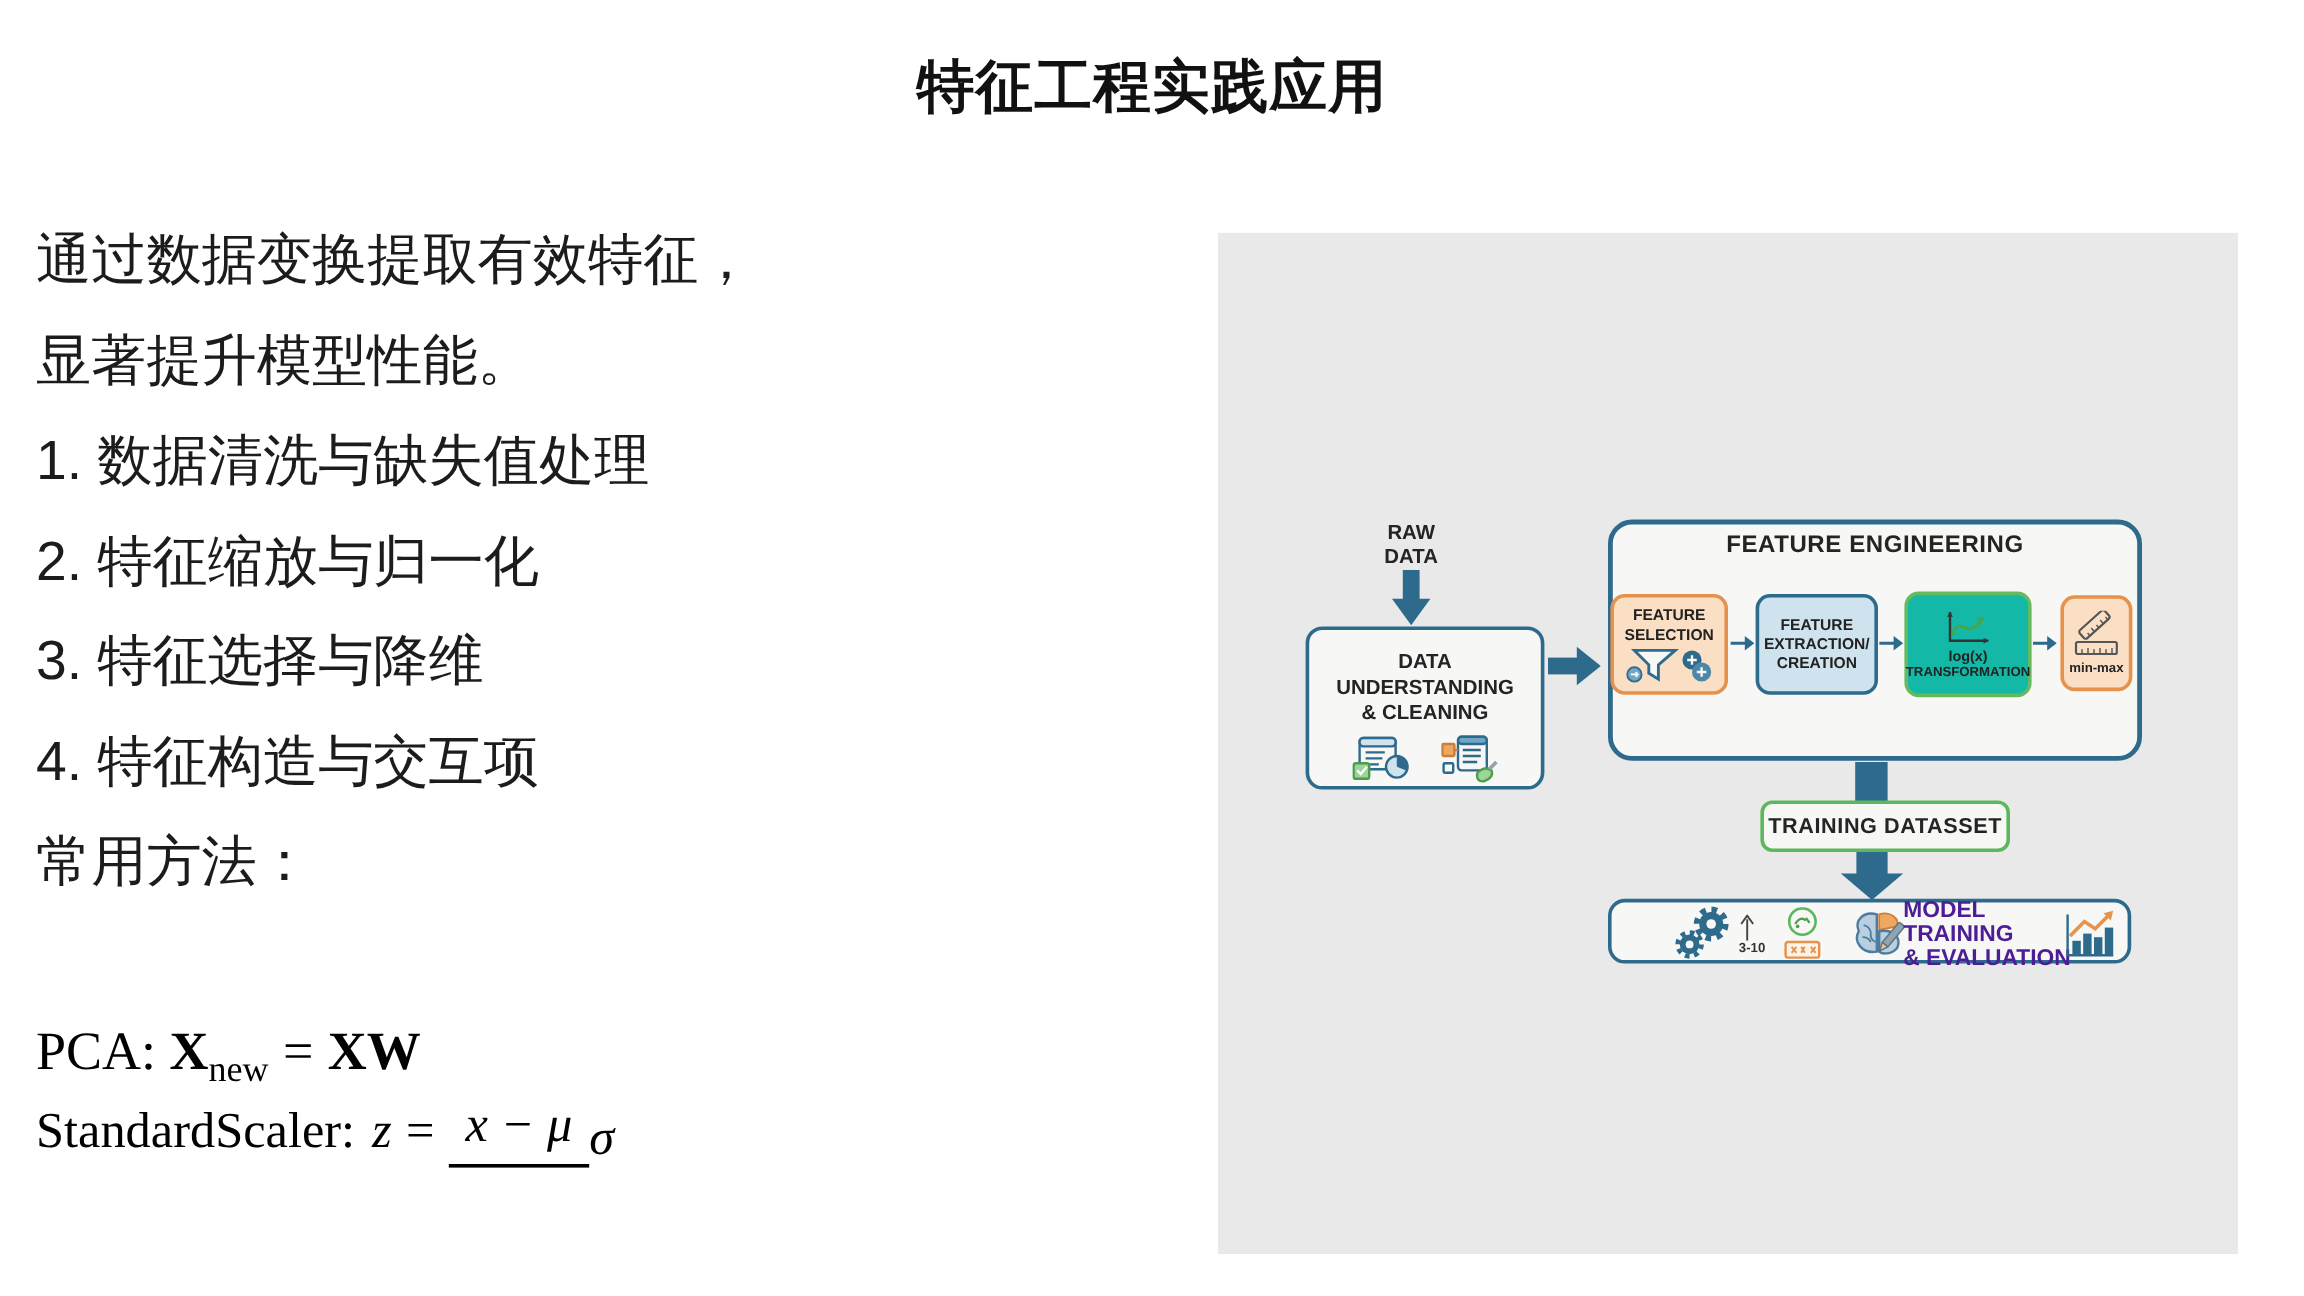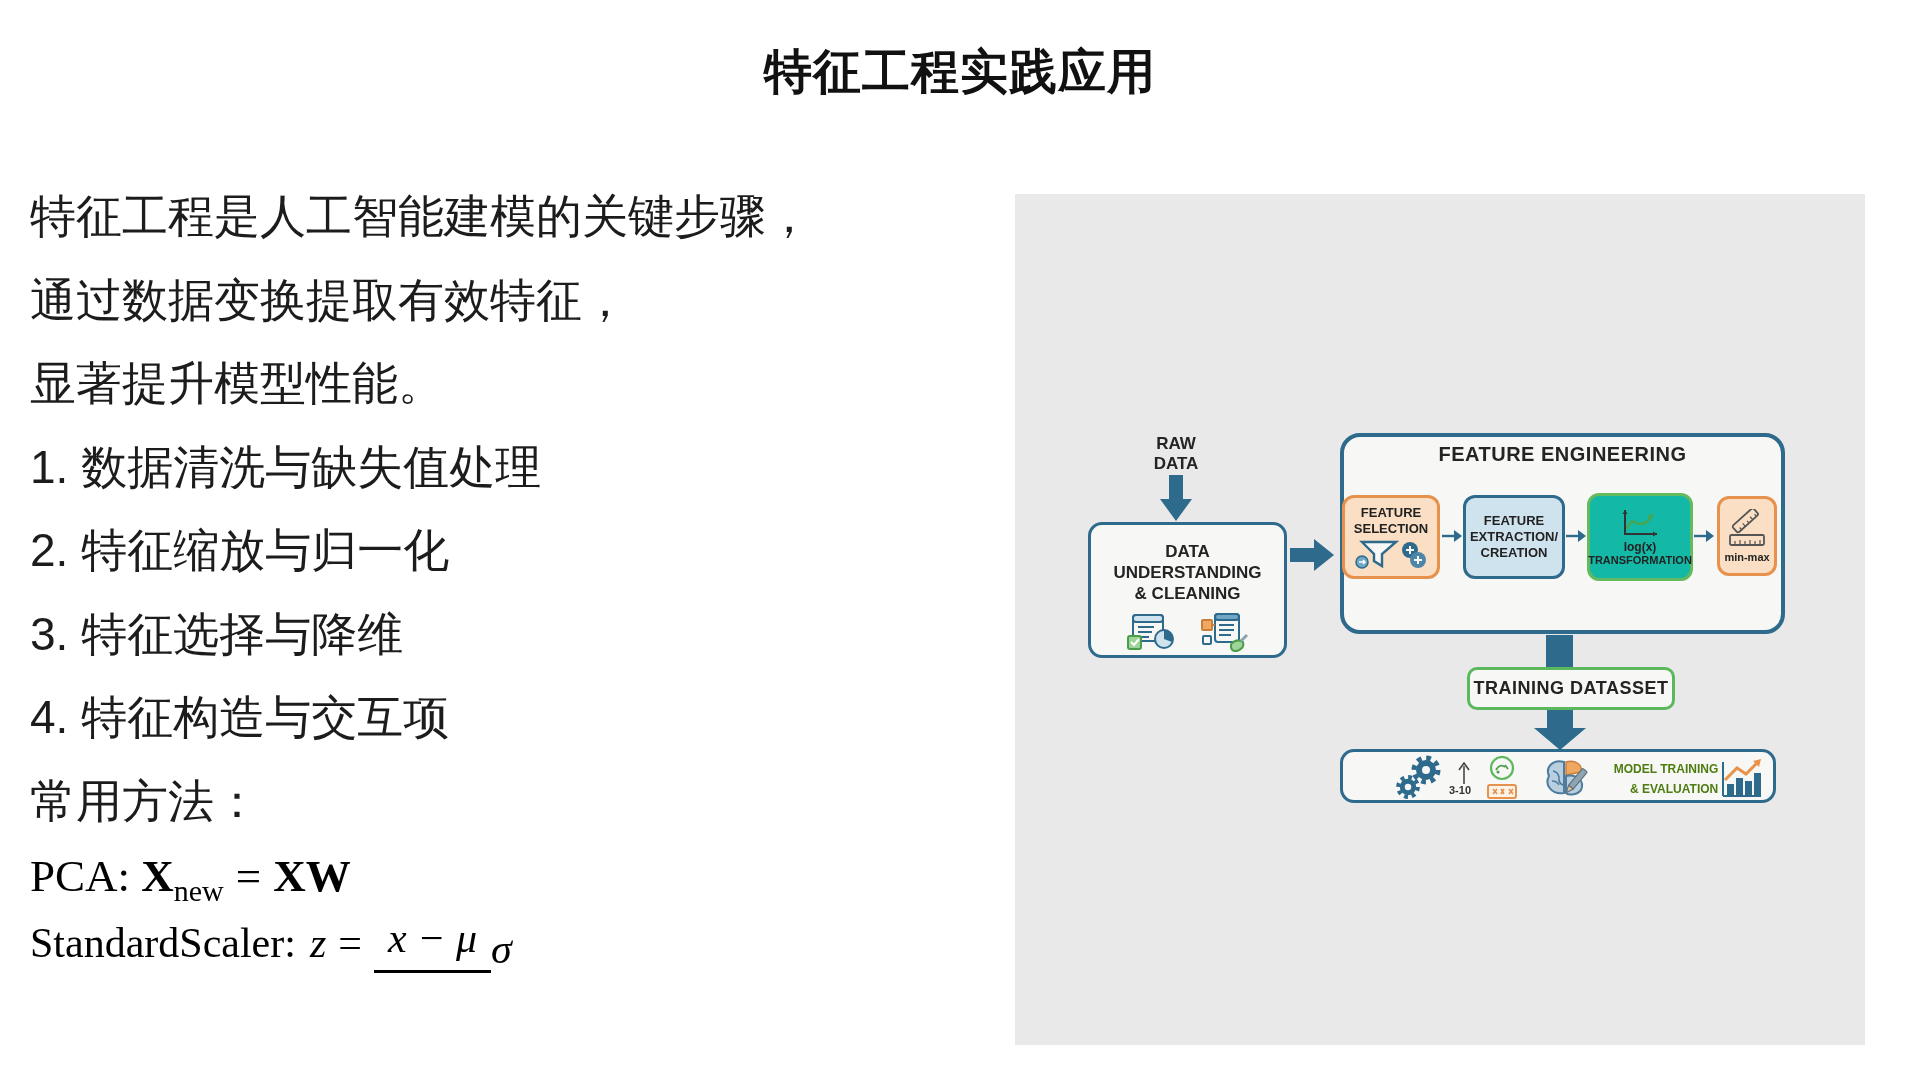--- a/index.html
+++ b/index.html
@@ -41,32 +41,31 @@
   .logt{left:572px;top:299px;width:106px;height:88px;font-size:11px;line-height:13px;}
   .logt .lx{font-size:12px;font-weight:600;margin-top:2px;}
   .mm{left:702px;top:302px;width:60px;height:80px;font-size:11px;}
   .subarrow{position:absolute;top:334px;}
   .shaft{position:absolute;left:531px;top:441px;width:27px;height:34px;background:#2d6a8c;}
   .td{left:440px;top:473px;width:208px;height:43px;border-radius:10px;border:3px solid #5cb85c;
       display:flex;align-items:center;justify-content:center;font-size:18px;font-weight:700;color:#242424;
       background:#f7f7f5;position:absolute;letter-spacing:.5px;margin-left:12px;}
   .mt{left:325px;top:555px;width:436px;height:54px;border-radius:14px;position:absolute;}
   .mt-item{position:absolute;top:0;height:54px;display:flex;align-items:center;}
-  .mt-text{font-size:12px;line-height:20px;font-weight:700;text-align:right;color:#4d7c0f;}
-  .kfold{display:flex;flex-direction:column;align-items:flex-end;font-size:11px;color:#333;font-weight:600;}
+  .mt-text{font-size:19px;line-height:20px;font-weight:700;text-align:left;color:#4c1d95;}
+  .kfold{display:flex;flex-direction:column;align-items:flex-start;font-size:11px;color:#333;font-weight:600;}
 </style>
 </head>
 <body>
 
 <div class="page">
 
   <div class="title">特征工程实践应用</div>
 
   <div class="textcol">
-    <div class="cjk">特征工程是人工智能建模的关键步骤，</div>
     <div class="cjk">通过数据变换提取有效特征，</div>
     <div class="cjk">显著提升模型性能。</div>
     <div class="cjk">1. 数据清洗与缺失值处理</div>
     <div class="cjk">2. 特征缩放与归一化</div>
     <div class="cjk">3. 特征选择与降维</div>
     <div class="cjk">4. 特征构造与交互项</div>
     <div class="cjk">常用方法：</div>
   </div>
 
   <div class="formula f-pca">

